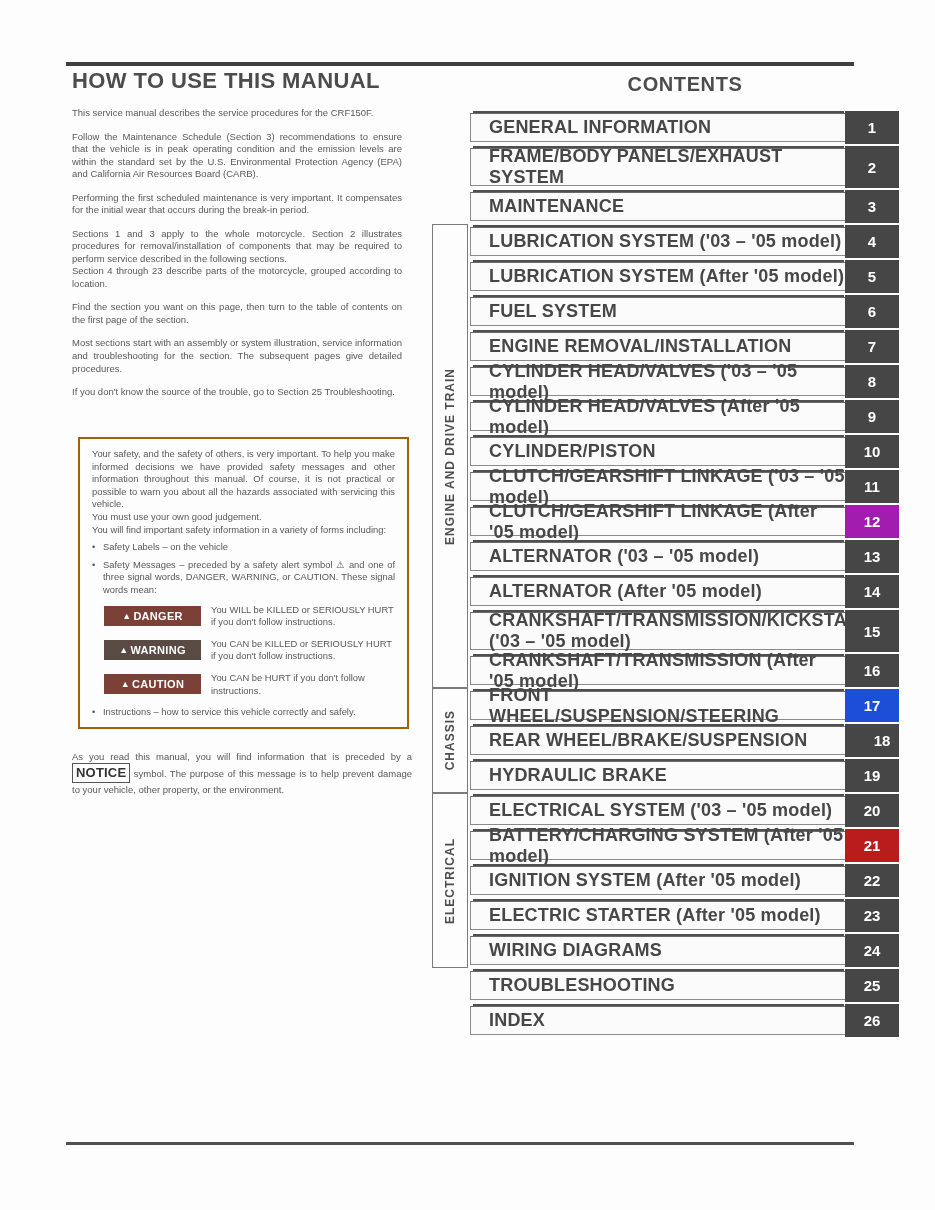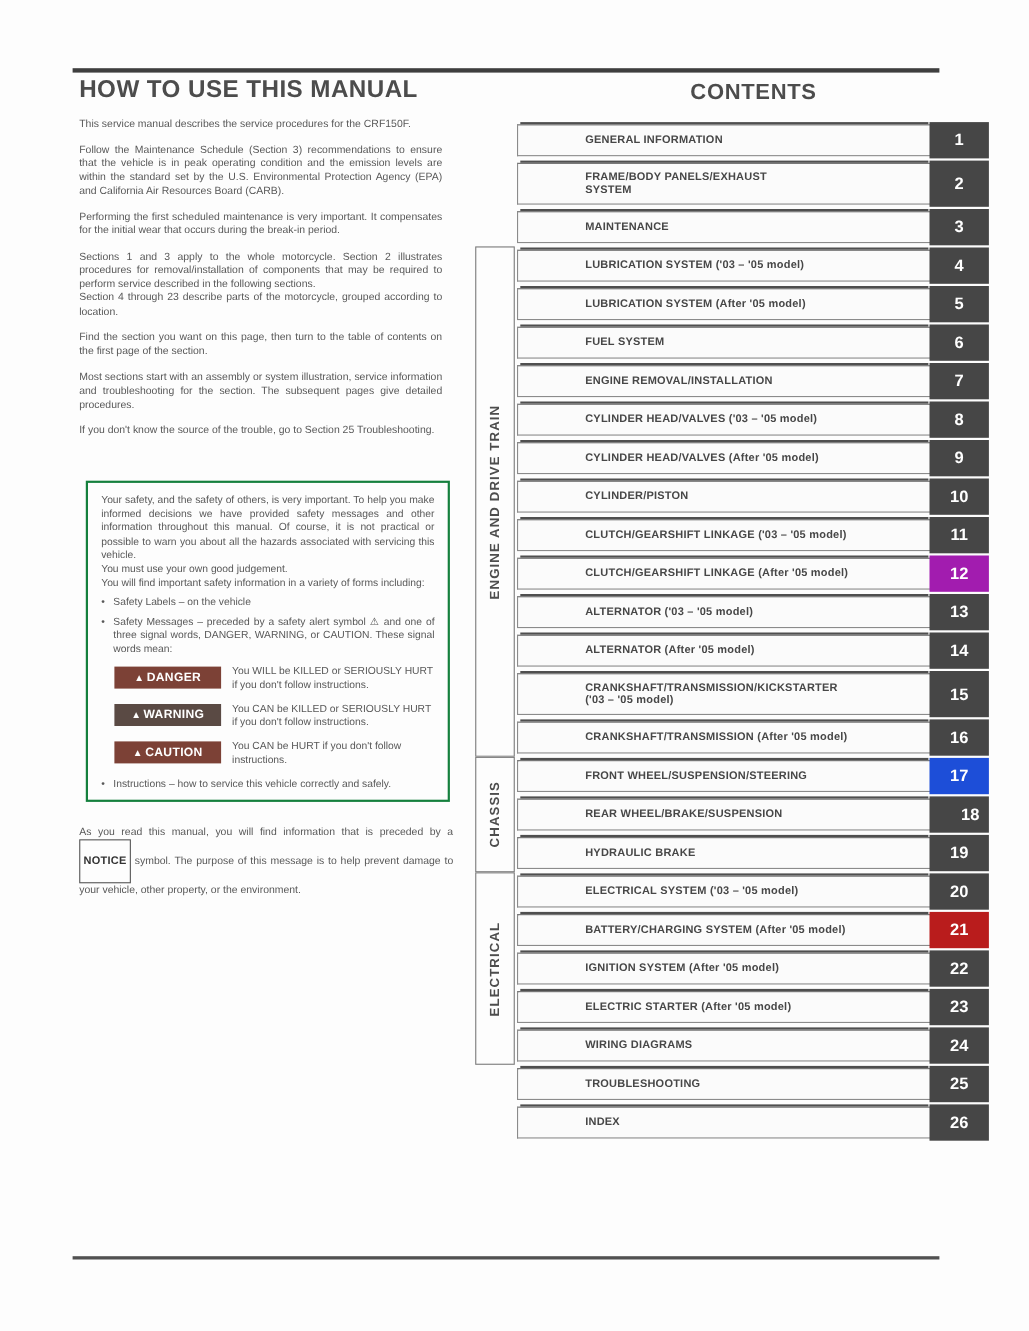--- a/index.html
+++ b/index.html
@@ -11,54 +11,54 @@
   .rule-bottom { position:absolute; left:66px;  top:1142px; width:788px; height:3px; background:#515151; }
 
   
   .h1 { position:absolute; left:72px; top:68px; width:360px;
         font-size:22px; font-weight:bold; color:#4c4c4c; letter-spacing:.4px; }
   #left-paras { position:absolute; left:72px; top:107px; width:330px; }
   #left-paras p { font-size:9.5px; line-height:1.32; color:#585858;
                   text-align:justify; margin-bottom:11px; white-space:pre-line; }
 
   .safety-box { position:absolute; left:78px; top:437px; width:331px; height:292px;
-                border:2px solid #15803d; background:#fdfdfd; padding:9px 12px 6px 12px; }
+                border:2px solid #a16207; background:#fdfdfd; padding:9px 12px 6px 12px; }
   .safety-box .sp { font-size:9.4px; line-height:1.34; color:#585858; text-align:justify; }
   .safety-box .sp + .sp { margin-top:0; }
   .bullet { display:flex; font-size:9.4px; line-height:1.34; color:#585858; margin-top:5px; }
   .bullet .dot { width:11px; flex:none; }
   .bullet .btxt { flex:1; text-align:justify; }
   #signal-rows { margin:7px 0 4px 12px; }
   .signal-row { display:flex; align-items:flex-start; margin-bottom:9px; }
   .signal-label { flex:none; width:97px; height:20px; margin-top:2px;
                   display:flex; align-items:center; justify-content:center;
                   color:#fff; font-weight:bold; font-size:11px; letter-spacing:.3px; }
   .signal-label .tri { font-size:9px; margin-right:2px; }
   .signal-text { flex:1; margin-left:10px; font-size:9.4px; line-height:1.34; color:#585858; }
 
   .notice-para { position:absolute; left:72px; top:750px; width:340px;
                  font-size:9.5px; line-height:1.4; color:#585858; text-align:justify; }
-  .notice-badge { display:inline-block; border:1px solid #555; padding:12px 3px;
-                  font-weight:bold; font-size:10px; color:#333; letter-spacing:.2px; }
+  .notice-badge { display:inline-block; border:1px solid #555; padding:0 3px;
+                  font-weight:bold; font-size:13px; color:#333; letter-spacing:.2px; }
 
   
   .h2 { position:absolute; left:470px; top:73px; width:430px; text-align:center;
         font-size:20px; font-weight:bold; color:#4c4c4c; letter-spacing:.6px; }
 
   #toc-wrap { position:absolute; left:432px; top:113px; width:470px; }
   #toc-rows { position:relative; margin-left:38px; width:429px;
               display:flex; flex-direction:column; gap:6px; }
   .toc-row { position:relative; height:29px; flex:none; }
   .toc-row.tall { height:38px; }
   .toc-bar { position:absolute; left:0; top:0; bottom:0; width:377px;
              background:#fbfbfb; border:1px solid #8b8b8b; border-top-color:#6a6a6a;
              box-shadow:0 -5px 0 -3px #4f4f4f;
              display:flex; align-items:center; padding-left:18px; }
-  .toc-label { font-size:10px; font-weight:bold; color:#474747; line-height:1.15;
-               white-space:pre-line; letter-spacing:.2px;margin-left:43px; }
+  .toc-label { font-size:18px; font-weight:bold; color:#474747; line-height:1.15;
+               white-space:pre-line; letter-spacing:.2px; }
   .toc-num { position:absolute; left:375px; top:-2px; bottom:-2px; width:54px;
              background:#464646; color:#ffffff; display:flex; align-items:center;
              justify-content:center; font-size:15px; font-weight:bold; }
   .group-box { position:absolute; left:0; width:36px; border:1px solid #7a7a7a;
                background:#fdfdfd; display:flex; align-items:center; justify-content:center; }
   .group-label { writing-mode:vertical-rl; transform:rotate(180deg);
                  font-size:12px; font-weight:bold; color:#4d4d4d; letter-spacing:1px;
                  white-space:nowrap; }
 </style>
 </head>

